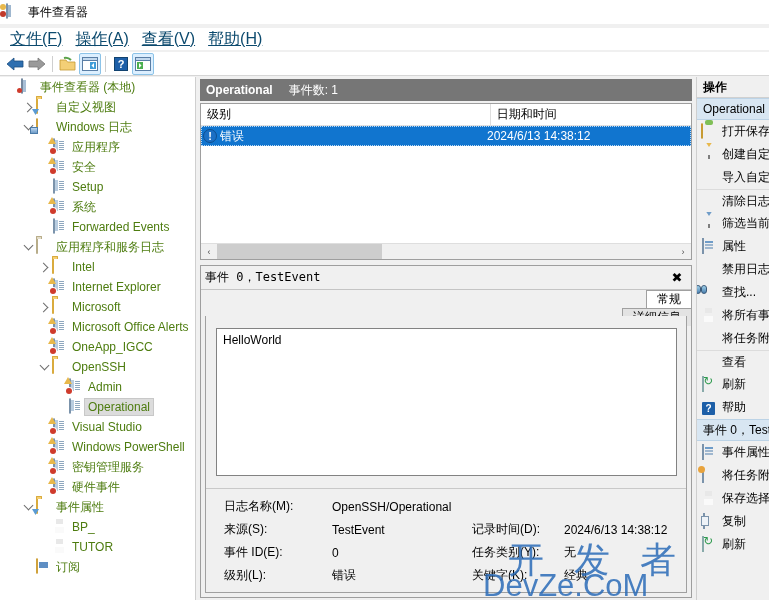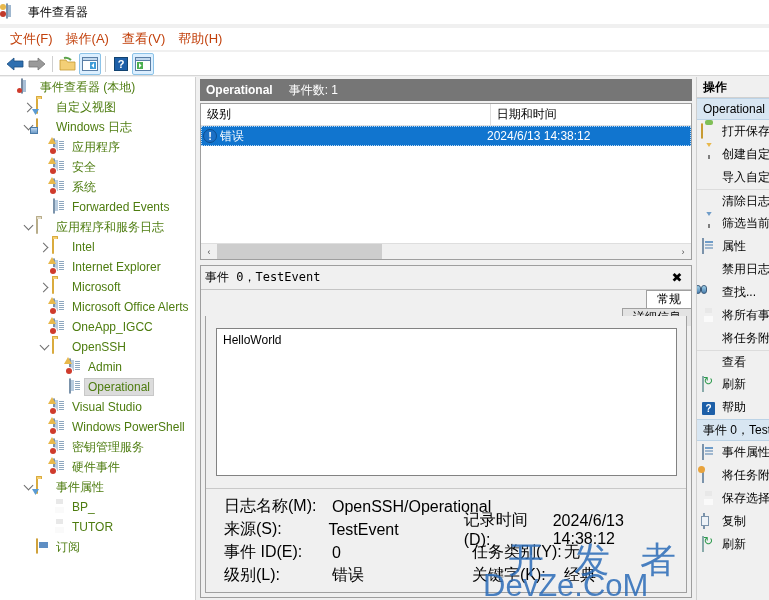--- a/index.html
+++ b/index.html
@@ -72,25 +72,26 @@
     position: absolute;
     left: 0; top: 28px;
     width: 769px; height: 22px;
     background: #ffffff;
     display: flex;
     align-items: center;
     padding-left: 6px;
     box-sizing: border-box;
   }
   .menu-item {
-    font-size: 13px;
-    color: #c2410c;
+    font-size: 16px;
+    color: #0c4a6e;
     padding: 2px 9px 2px 4px;
     cursor: default;
     white-space: nowrap;
+    text-decoration: underline;
   }
 
   
   .toolbar {
     position: absolute;
     left: 0; top: 52px;
     width: 769px; height: 24px;
     background: #ffffff;
     border-bottom: 1px solid #d6d6d6;
     display: flex;
@@ -513,21 +514,21 @@
     width: 480px; height: 104px;
     background: #f0f0f0;
     border-top: 1px solid #c9c9c9;
     box-sizing: border-box;
     padding: 6px 0 0 18px;
   }
   .info-row {
     display: flex;
     height: 23px;
     align-items: center;
-    font-size: 16px;
+    font-size: 12px;
   }
   .lbl1 { width: 108px; color: #000; }
   .val1 { width: 140px; color: #000; }
   .lbl2 { width: 92px; color: #000; }
   .val2 { color: #000; }
 
   
   .actions-pane {
     position: absolute;
     left: 696px; top: 0;
@@ -809,20 +810,26 @@
         </div>
         <div class="tnode">
           <span style="display:inline-block;width:36px;flex:none"></span>
           <span class="twist"></span>
           <span class="ticon"><span class="ic-log badge"><span class="badge-tri"></span><span class="badge-dot"></span></span></span>
           <span class="tlabel">安全</span>
         </div>
         <div class="tnode">
           <span style="display:inline-block;width:36px;flex:none"></span>
           <span class="twist"></span>
+          <span class="ticon"><span class="ic-log"></span></span>
+          <span class="tlabel">Setup</span>
+        </div>
+        <div class="tnode">
+          <span style="display:inline-block;width:36px;flex:none"></span>
+          <span class="twist"></span>
           <span class="ticon"><span class="ic-log badge"><span class="badge-tri"></span><span class="badge-dot"></span></span></span>
           <span class="tlabel">系统</span>
         </div>
         <div class="tnode">
           <span style="display:inline-block;width:36px;flex:none"></span>
           <span class="twist"></span>
           <span class="ticon"><span class="ic-log"></span></span>
           <span class="tlabel">Forwarded Events</span>
         </div>
         <div class="tnode">

